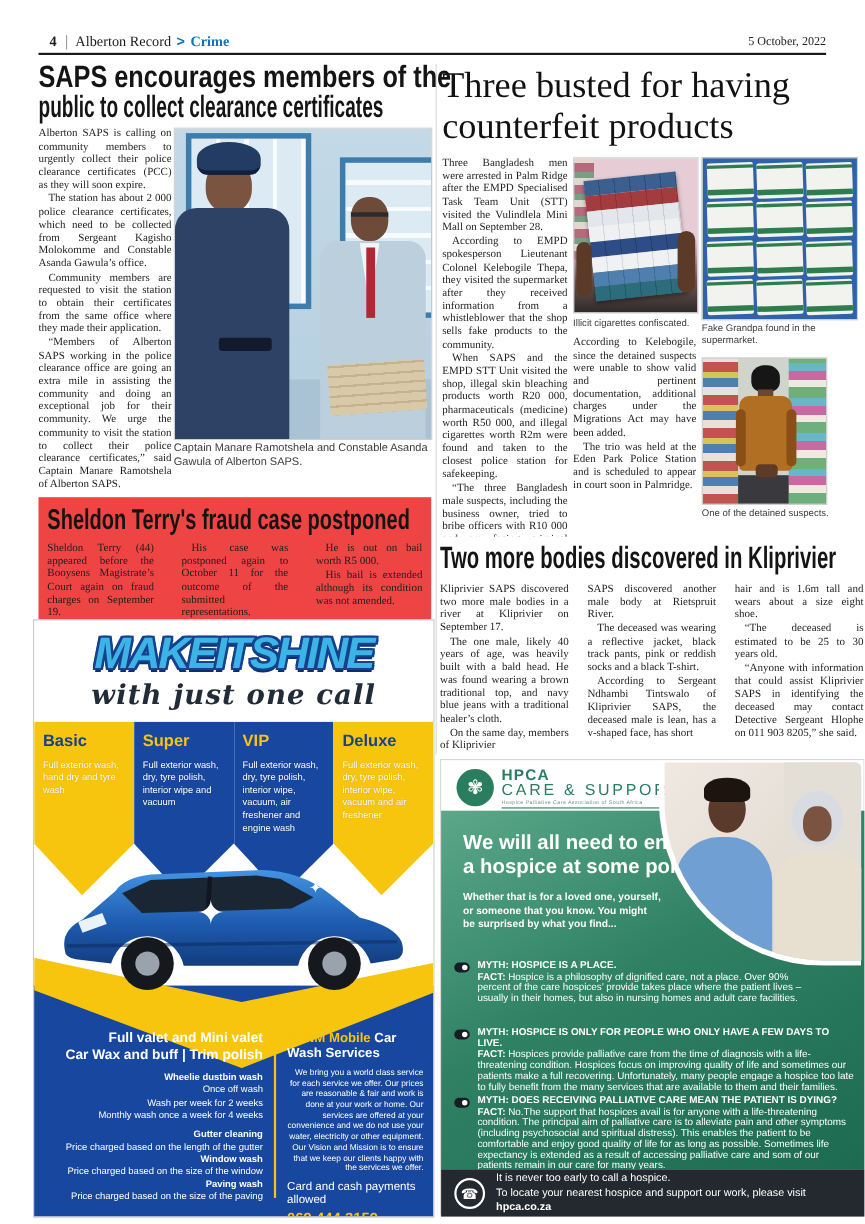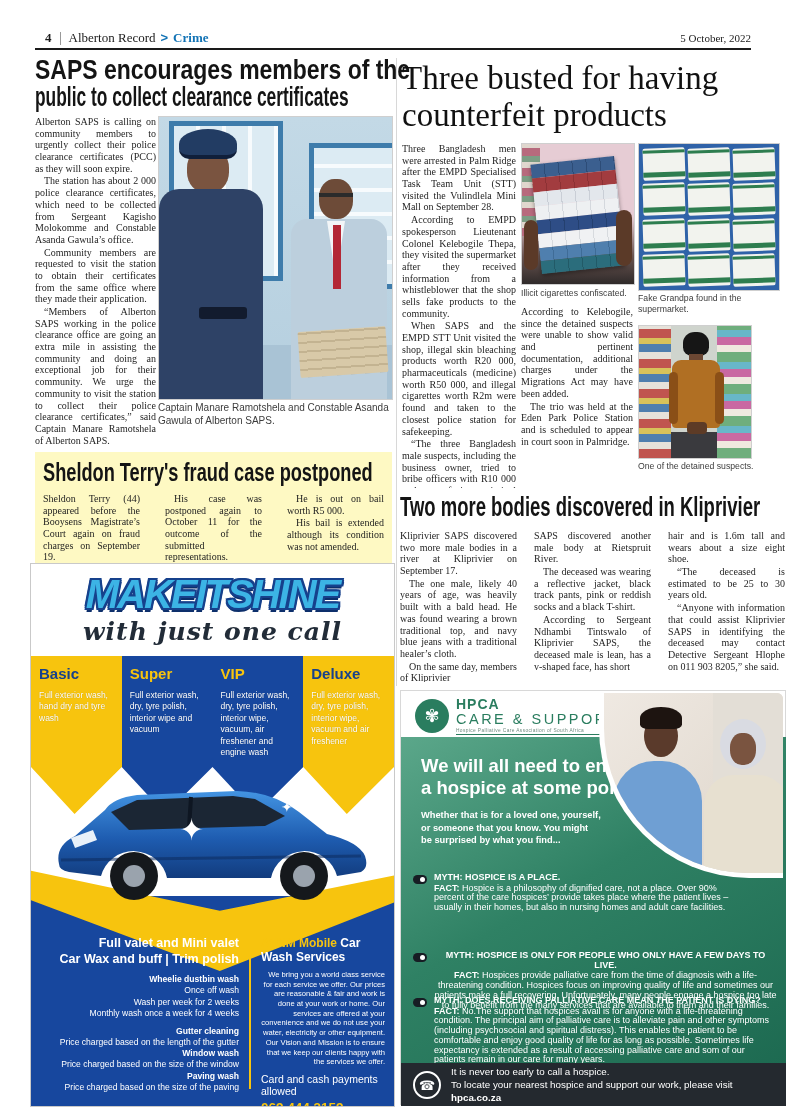--- a/index.html
+++ b/index.html
@@ -125,21 +125,21 @@
     <div class="decor" style="left:40px;top:190px;width:48px;height:12px;background:#121b2e;border-radius:3px;"></div>
     <div class="decor" style="left:160px;top:62px;width:34px;height:40px;background:#6d4b38;border-radius:45%;"></div>
     <div class="decor" style="left:160px;top:76px;width:34px;height:4px;background:#2b2b2b;"></div>
     <div class="decor" style="left:132px;top:102px;width:96px;height:180px;background:#bccfdd;border-radius:16px 16px 0 0;"></div>
     <div class="decor" style="left:168px;top:104px;width:18px;height:58px;background:#f2f5f7;clip-path:polygon(0 0,100% 0,50% 100%);"></div>
     <div class="decor" style="left:174px;top:108px;width:8px;height:64px;background:#b32735;"></div>
     <div class="decor" style="left:140px;top:212px;width:88px;height:46px;background:repeating-linear-gradient(0deg,#d8c9a8 0 7px,#c3b391 7px 9px);border-radius:2px;transform:rotate(-4deg);"></div>
   </div>
   <div class="abs caption" style="left:158px;top:402px;width:233px;">Captain Manare Ramotshela and Constable Asanda Gawula of Alberton SAPS.</div>
 
-  <div class="abs" style="left:35px;top:452px;width:357px;height:113px;background:#fef9c3;box-sizing:border-box;padding:5px 8px;">
+  <div class="abs" style="left:35px;top:452px;width:357px;height:113px;background:#ef4444;box-sizing:border-box;padding:5px 8px;">
     <div class="cond" style="font-size:26px;line-height:30px;">
       <span class="sq" style="transform:scaleX(.70);">Sheldon Terry's fraud case postponed</span>
     </div>
     <div style="display:flex;gap:25px;margin-top:6px;">
       <div class="body-text serif" style="width:105px;">
         <p>Sheldon Terry (44) appeared before the Booysens Magistrate’s Court again on fraud charges on September 19.</p>
       </div>
       <div class="body-text serif" style="width:105px;">
         <p style="text-indent:9px;">His case was postponed again to October 11 for the outcome of the submitted representations.</p>
       </div>
@@ -335,21 +335,21 @@
       <span>or someone that you know. You might</span><br>
       <span>be surprised by what you find...</span>
     </div>
     <div class="myth" style="left:12px;top:182px;width:330px;">
       <div class="myth-icon"></div>
       <div class="txt">
         <div class="m-title">MYTH: HOSPICE IS A PLACE.</div>
         <div><b>FACT:</b> <span>Hospice is a philosophy of dignified care, not a place. Over 90% percent of the care hospices’ provide takes place where the patient lives – usually in their homes, but also in nursing homes and adult care facilities.</span></div>
       </div>
     </div>
-    <div class="myth" style="left:12px;top:260px;width:364px;text-align:center;">
+    <div class="myth" style="left:12px;top:243px;width:364px;">
       <div class="myth-icon"></div>
       <div class="txt">
         <div class="m-title">MYTH: HOSPICE IS ONLY FOR PEOPLE WHO ONLY HAVE A FEW DAYS TO LIVE.</div>
         <div><b>FACT:</b> <span>Hospices provide palliative care from the time of diagnosis with a life-threatening condition. Hospices focus on improving quality of life and sometimes our patients make a full recovering. Unfortunately, many people engage a hospice too late to fully benefit from the many services that are available to them and their families.</span></div>
       </div>
     </div>
     <div class="myth" style="left:12px;top:305px;width:364px;">
       <div class="myth-icon"></div>
       <div class="txt">
         <div class="m-title">MYTH: DOES RECEIVING PALLIATIVE CARE MEAN THE PATIENT IS DYING?</div>

